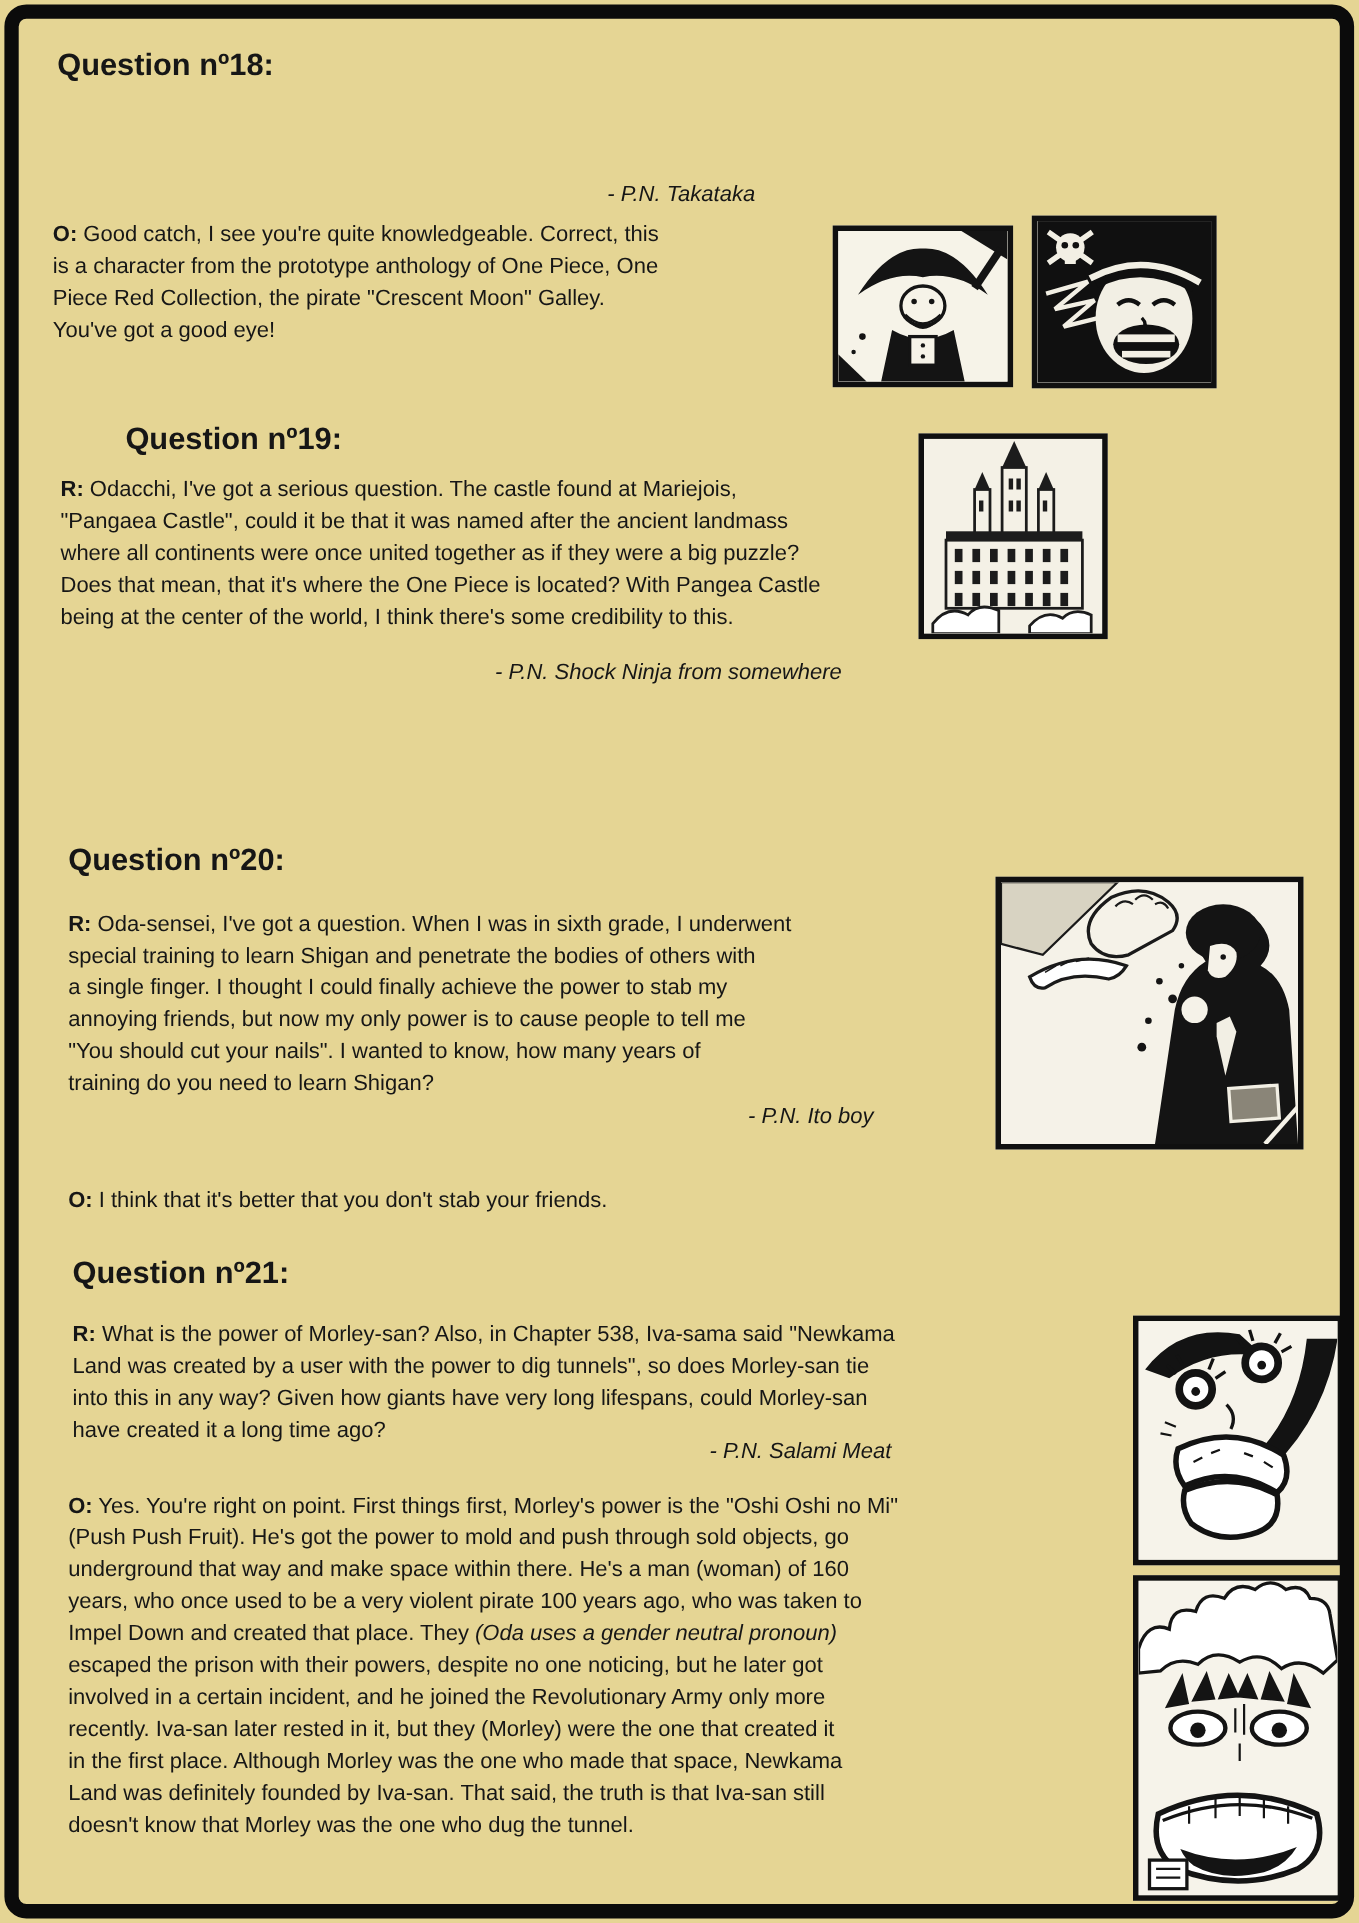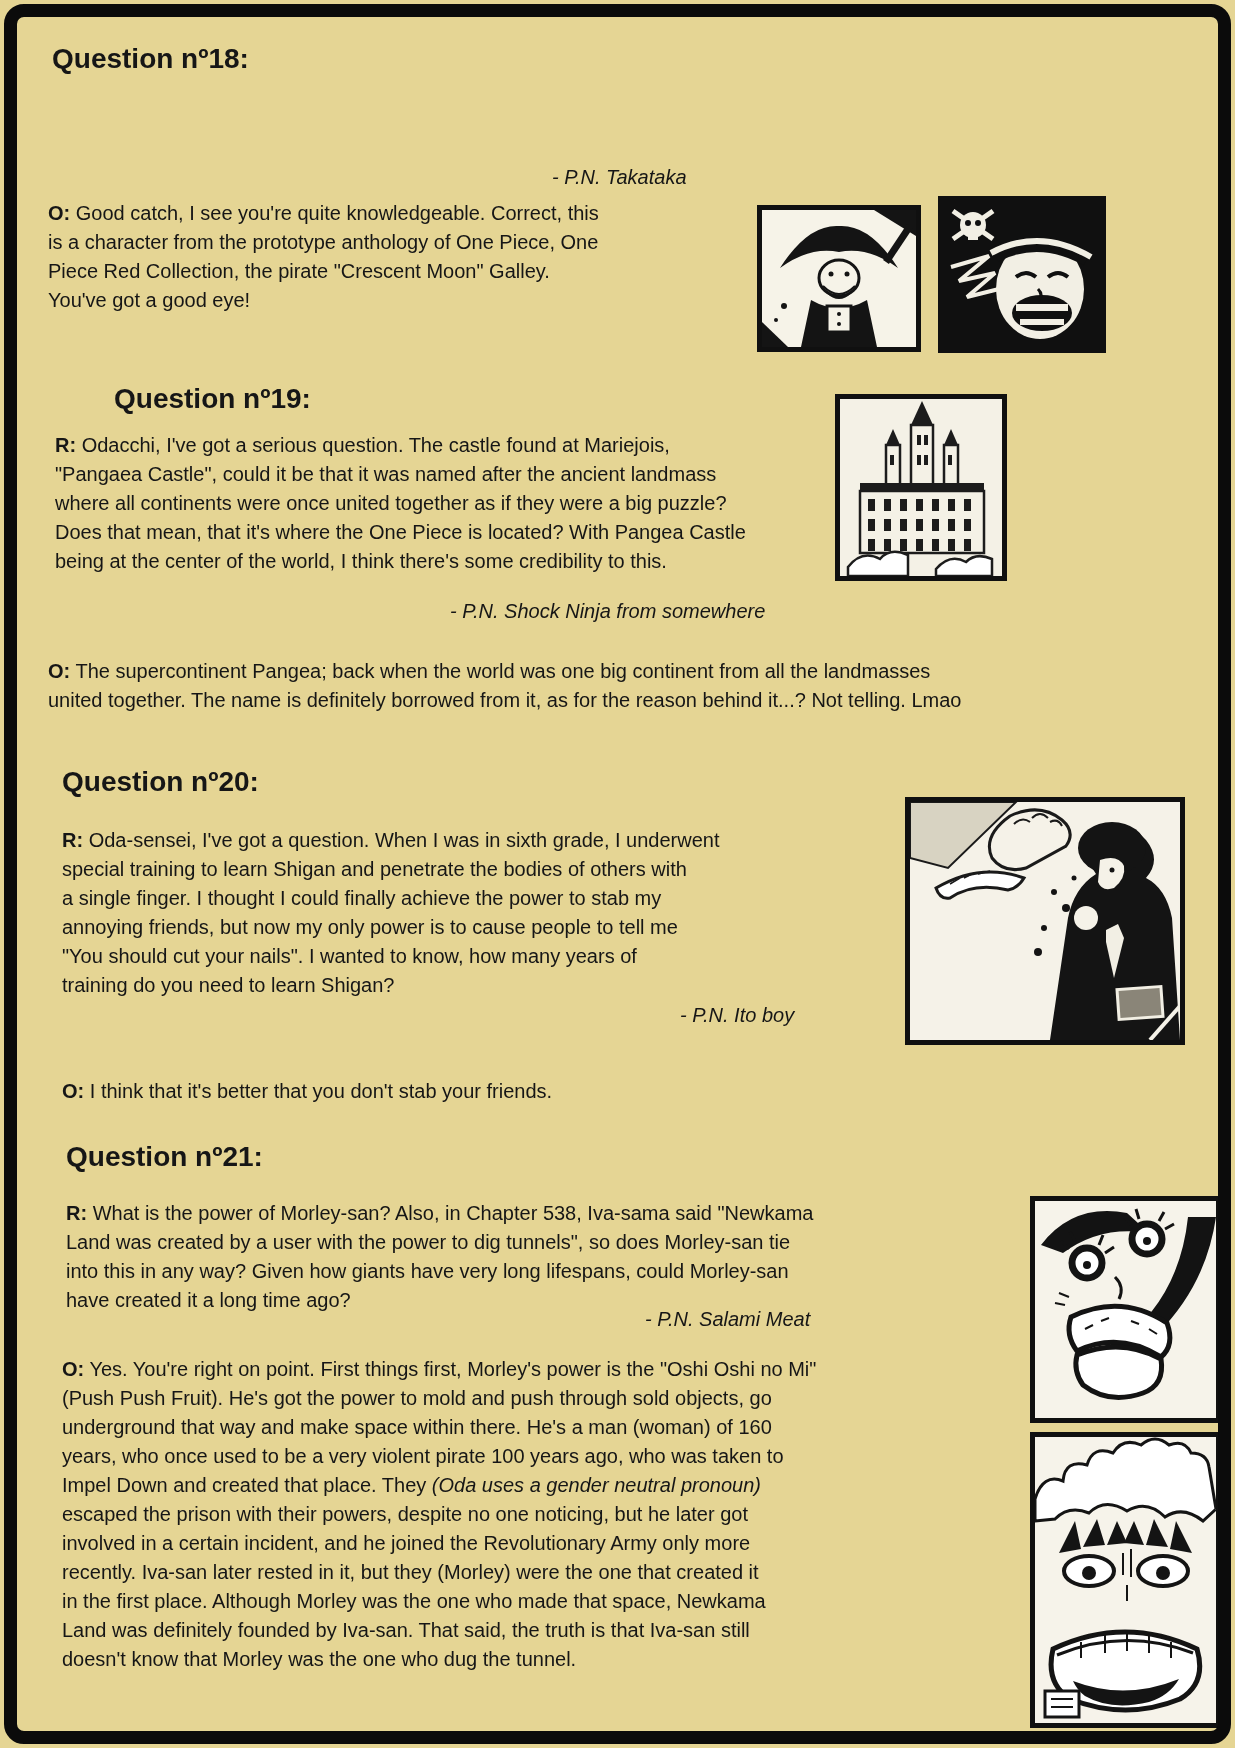--- a/index.html
+++ b/index.html
@@ -68,22 +68,20 @@
     </svg>
   </div>
 
   <h2 class="h" style="left:66px;top:384px;margin-left:48px;">Question nº19:</h2>
   <p class="body" style="left:55px;top:431px;"><span class="pfx">R:</span> <span>Odacchi, I've got a serious question. The castle found at Mariejois,
 "Pangaea Castle", could it be that it was named after the ancient landmass
 where all continents were once united together as if they were a big puzzle?
 Does that mean, that it's where the One Piece is located? With Pangea Castle
 being at the center of the world, I think there's some credibility to this.</span></p>
   <div class="pen" style="left:450px;top:597px;">- P.N. Shock Ninja from somewhere</div>
-  <p class="body" style="left:48px;top:657px;"><span class="pfx">O:</span> <span>The supercontinent Pangea; back when the world was one big continent from all the landmasses
-united together. The name is definitely borrowed from it, as for the reason behind it...? Not telling. Lmao</span></p>
 
   <div class="panel" style="left:835px;top:394px;width:172px;height:187px;">
     <svg viewBox="0 0 162 177">
       <rect width="162" height="177" fill="#f4f1e6"></rect>
       <g stroke="#1c1c1c" fill="#f4f1e6" stroke-width="2.5">
         <rect x="71" y="26" width="22" height="72"></rect>
         <rect x="46" y="46" width="14" height="52"></rect>
         <rect x="104" y="46" width="14" height="52"></rect>
         <rect x="20" y="92" width="124" height="62"></rect>
       </g>

